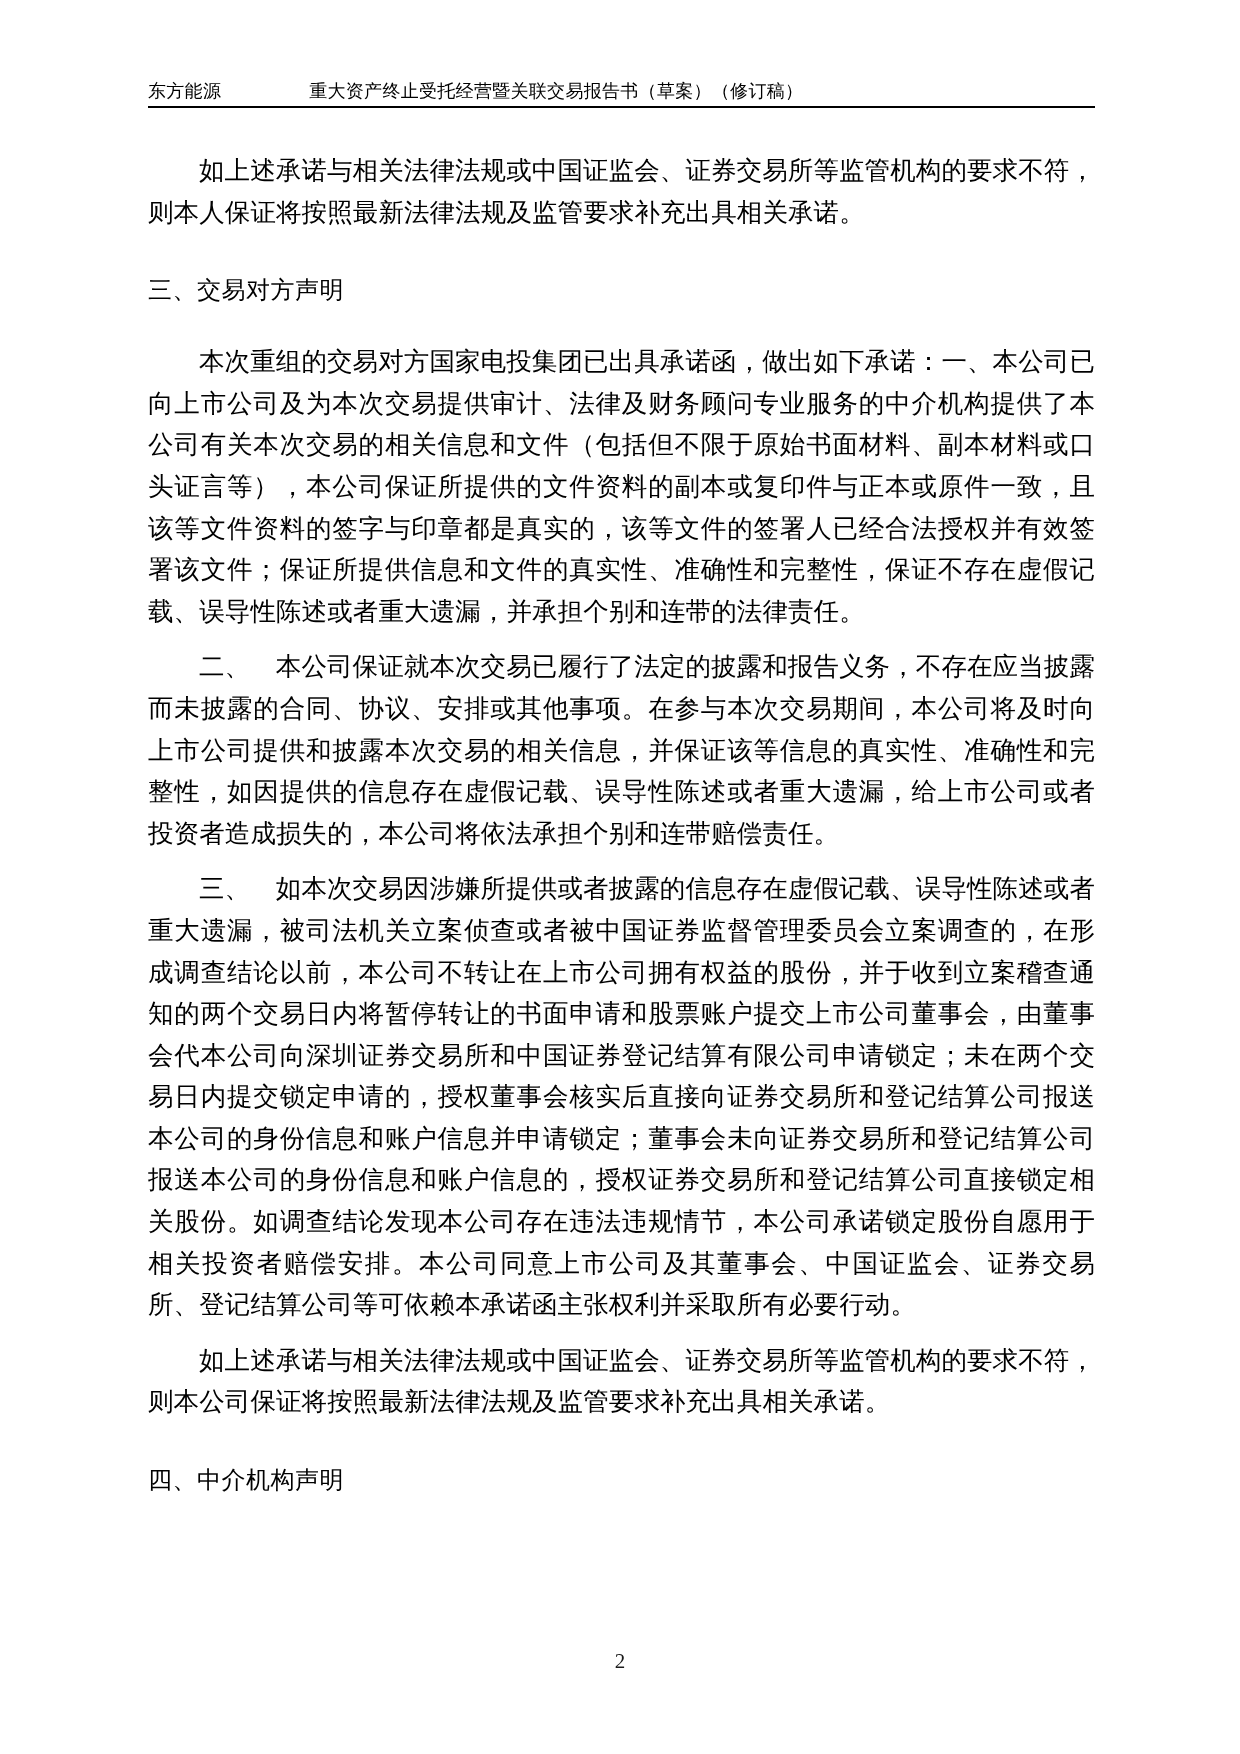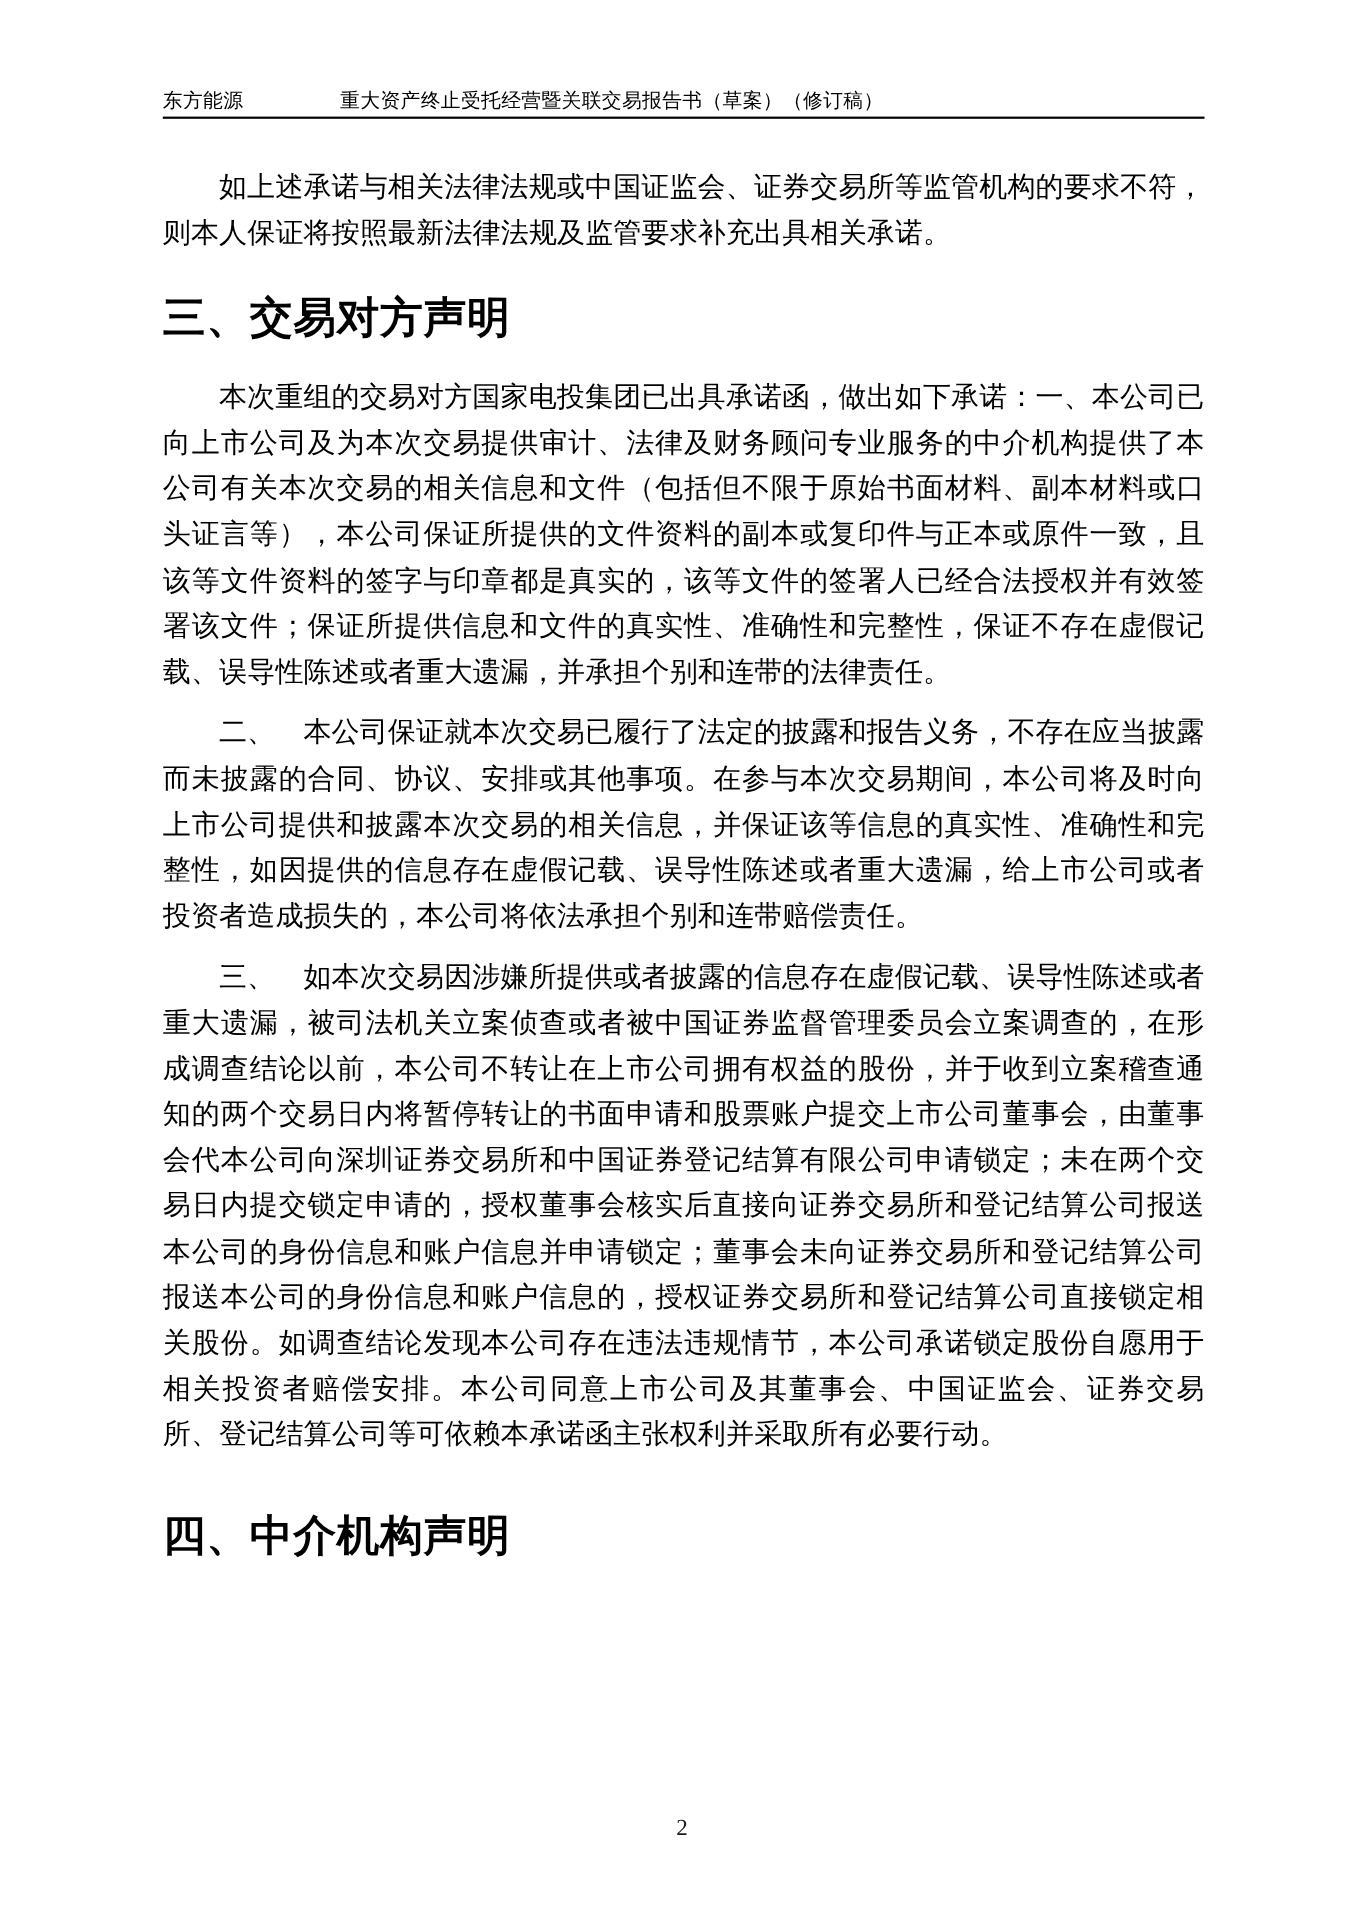--- a/index.html
+++ b/index.html
@@ -63,33 +63,34 @@
     font-size: 25.5px;
     line-height: 41.6px;
     text-align: justify;
     text-justify: inter-ideograph;
     letter-spacing: 0.1px;
     font-weight: 400;
   }
   p.para.hang {
     
     text-indent: 2em;
+    font-family: Liberation Serif, serif;
   }
   p.para.hang-wide {
     
     text-indent: 2em;
   }
   .gap-sm { height: 14px; }
   .gap-md { height: 28px; }
   .gap-lg { height: 34px; }
   h2.section {
     margin: 0;
-    font-size: 39px;
+    font-size: 24px;
     line-height: 46px;
-    font-weight: 700;
+    font-weight: 400;
     letter-spacing: 0.5px;
   }
   
   .footer {
     position: absolute;
     left: 0;
     top: 1648px;
     width: 1240px;
     text-align: center;
   }
@@ -129,20 +130,21 @@
     <div class="gap-sm"></div>
 
     <p class="para hang-wide">二、　本公司保证就本次交易已履行了法定的披露和报告义务，不存在应当披露而未披露的合同、协议、安排或其他事项。在参与本次交易期间，本公司将及时向上市公司提供和披露本次交易的相关信息，并保证该等信息的真实性、准确性和完整性，如因提供的信息存在虚假记载、误导性陈述或者重大遗漏，给上市公司或者投资者造成损失的，本公司将依法承担个别和连带赔偿责任。</p>
 
     <div class="gap-sm"></div>
 
     <p class="para hang-wide">三、　如本次交易因涉嫌所提供或者披露的信息存在虚假记载、误导性陈述或者重大遗漏，被司法机关立案侦查或者被中国证券监督管理委员会立案调查的，在形成调查结论以前，本公司不转让在上市公司拥有权益的股份，并于收到立案稽查通知的两个交易日内将暂停转让的书面申请和股票账户提交上市公司董事会，由董事会代本公司向深圳证券交易所和中国证券登记结算有限公司申请锁定；未在两个交易日内提交锁定申请的，授权董事会核实后直接向证券交易所和登记结算公司报送本公司的身份信息和账户信息并申请锁定；董事会未向证券交易所和登记结算公司报送本公司的身份信息和账户信息的，授权证券交易所和登记结算公司直接锁定相关股份。如调查结论发现本公司存在违法违规情节，本公司承诺锁定股份自愿用于相关投资者赔偿安排。本公司同意上市公司及其董事会、中国证监会、证券交易所、登记结算公司等可依赖本承诺函主张权利并采取所有必要行动。</p>
 
     <div class="gap-sm"></div>
 
+    <p class="para hang">如上述承诺与相关法律法规或中国证监会、证券交易所等监管机构的要求不符，则本公司保证将按照最新法律法规及监管要求补充出具相关承诺。</p>
 
     <div class="gap-lg"></div>
 
     <h2 class="section">四、中介机构声明</h2>
 
   </div>
 
   <div class="footer">
     <span class="page-number">2</span>
   </div>

